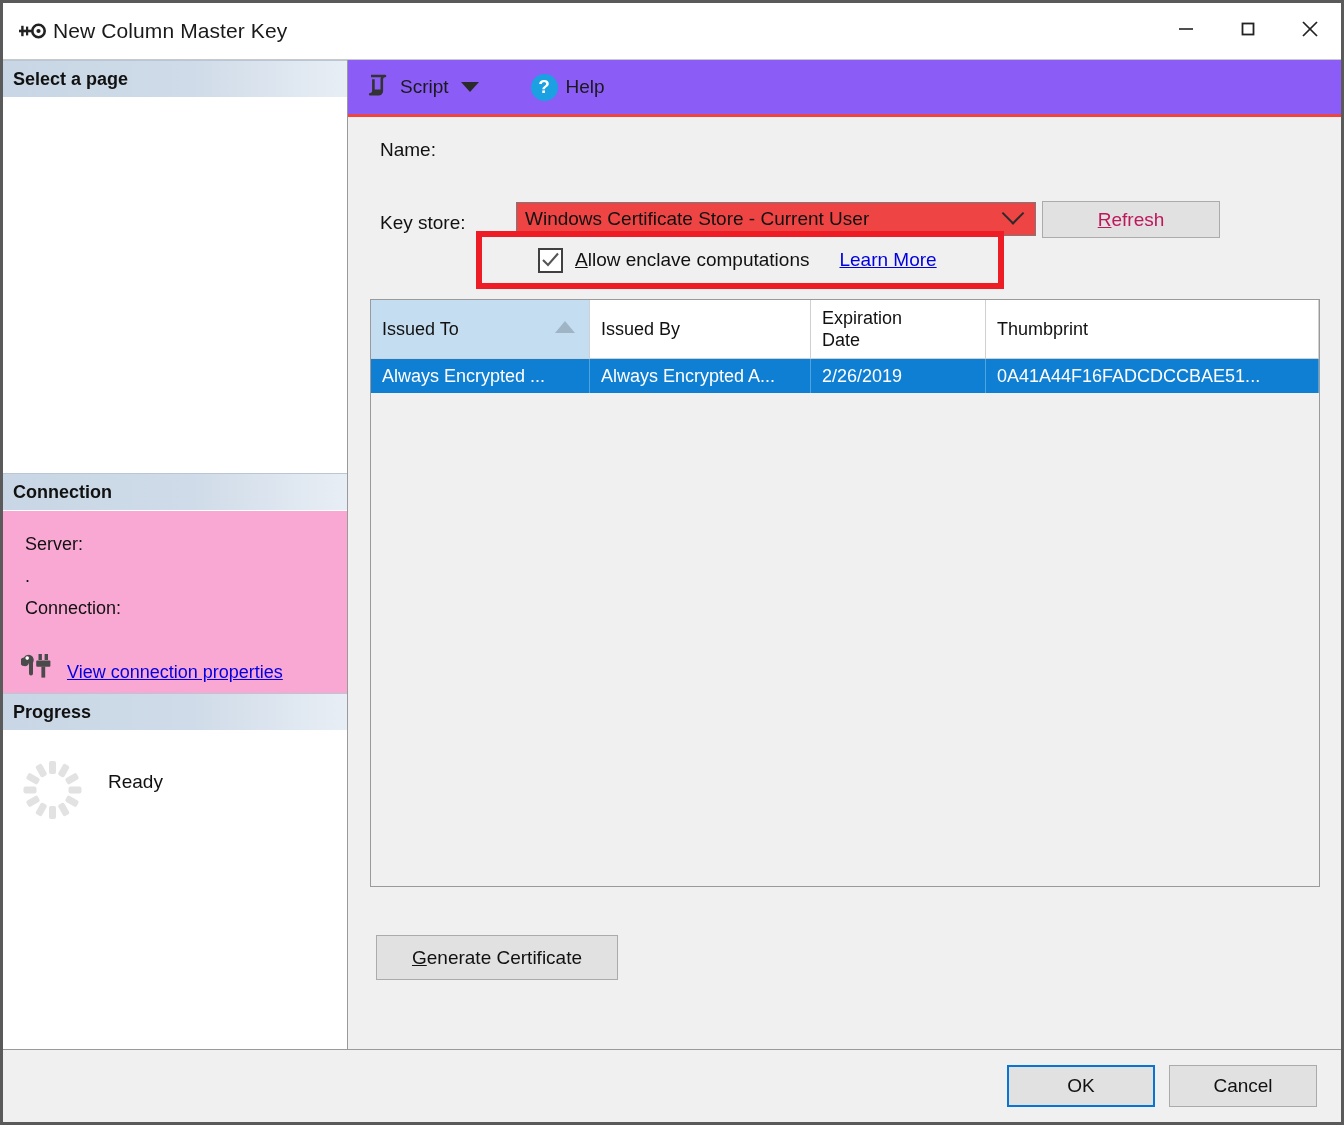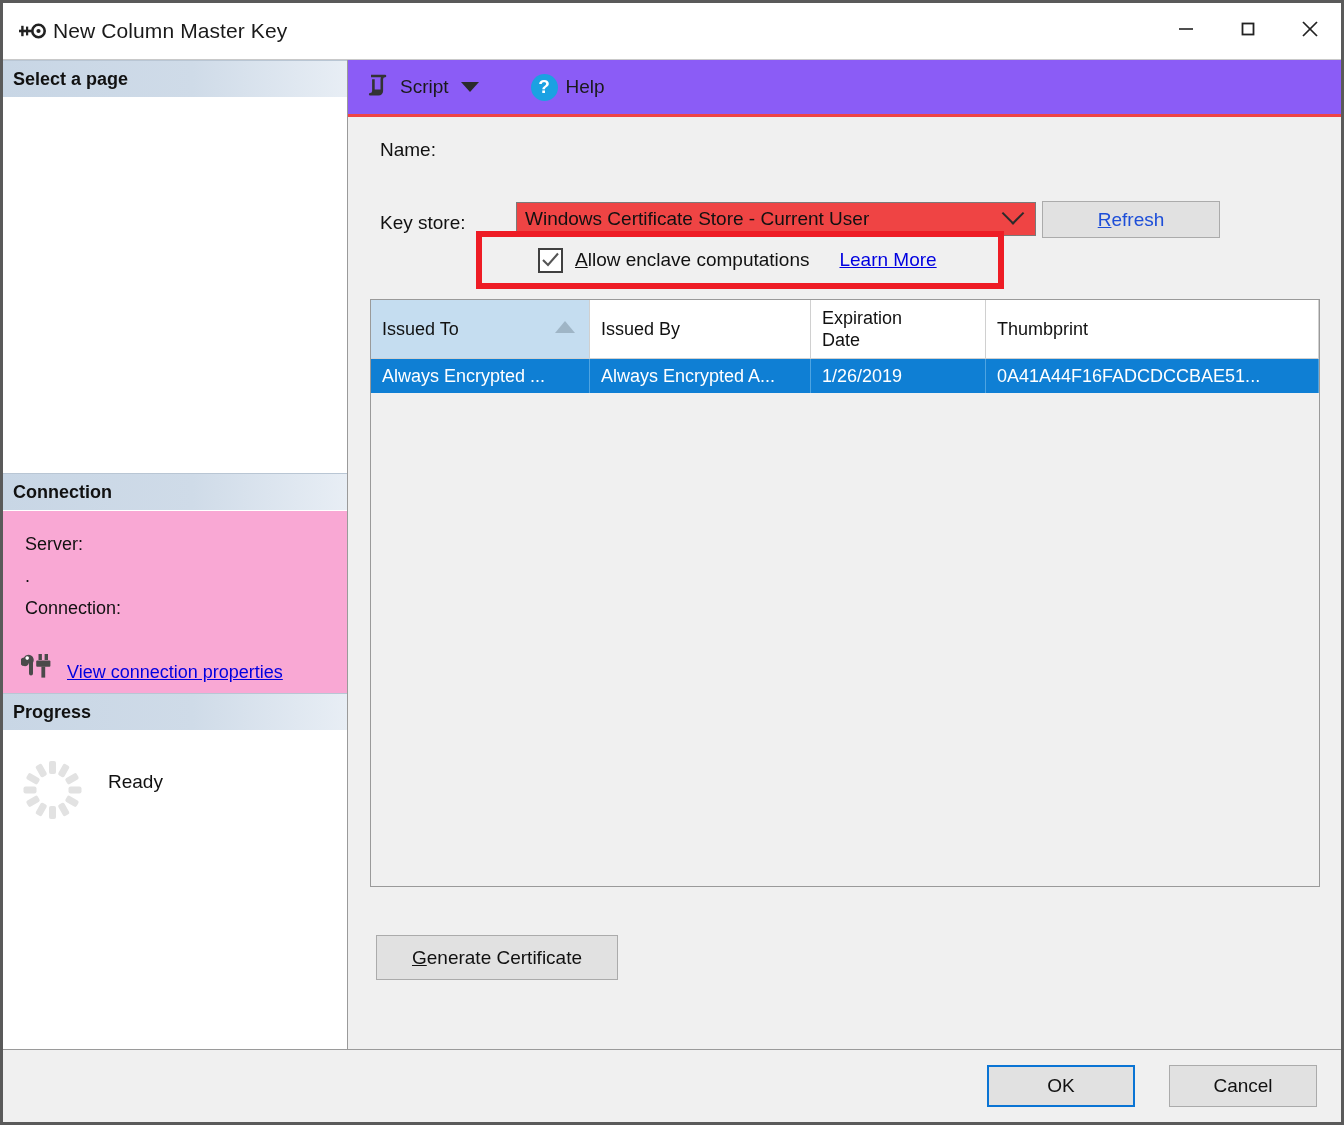--- a/index.html
+++ b/index.html
@@ -246,21 +246,21 @@
 
   #refresh-btn {
     position: absolute;
     left: 694px; top: 84px;
     width: 178px; height: 37px;
     box-sizing: border-box;
     background: #e1e1e1;
     border: 1px solid #ababab;
     font-family: "Liberation Sans", sans-serif;
     font-size: 19px;
-    color: #1d4ed8;
+    color: #be185d;
     cursor: default;
   }
 
   
   #enclave-highlight {
     position: absolute;
     left: 128px; top: 114px;
     width: 528px; height: 58px;
     box-sizing: border-box;
     border: 6px solid #ee1c25;
@@ -378,21 +378,21 @@
 
   
   #footer {
     height: 72px; min-height: 72px;
     background: #f0f0f0;
     border-top: 1px solid #9a9a9a;
     display: flex;
     align-items: center;
     justify-content: flex-end;
     padding-right: 24px;
-    gap: 34px;
+    gap: 14px;
   }
   .fbtn {
     width: 148px; height: 42px;
     box-sizing: border-box;
     background: #e1e1e1;
     border: 1px solid #ababab;
     font-family: "Liberation Sans", sans-serif;
     font-size: 19px;
     color: #111;
     cursor: default;
@@ -539,21 +539,21 @@
             <div class="th c2">
               <span class="th-lines"><span>Expiration</span><br><span>Date</span></span>
             </div>
             <div class="th c3">
               <span>Thumbprint</span>
             </div>
           </div>
           <div id="grid-row">
             <div class="td c0">Always Encrypted ...</div>
             <div class="td c1">Always Encrypted A...</div>
-            <div class="td c2">1/26/2019</div>
+            <div class="td c2">2/26/2019</div>
             <div class="td c3">0A41A44F16FADCDCCBAE51...</div>
           </div>
           <div id="grid-body-fill"></div>
         </div>
 
         <button id="generate-btn"><u>G</u><span>enerate Certificate</span></button>
 
       </div>
     </div>
   </div>

